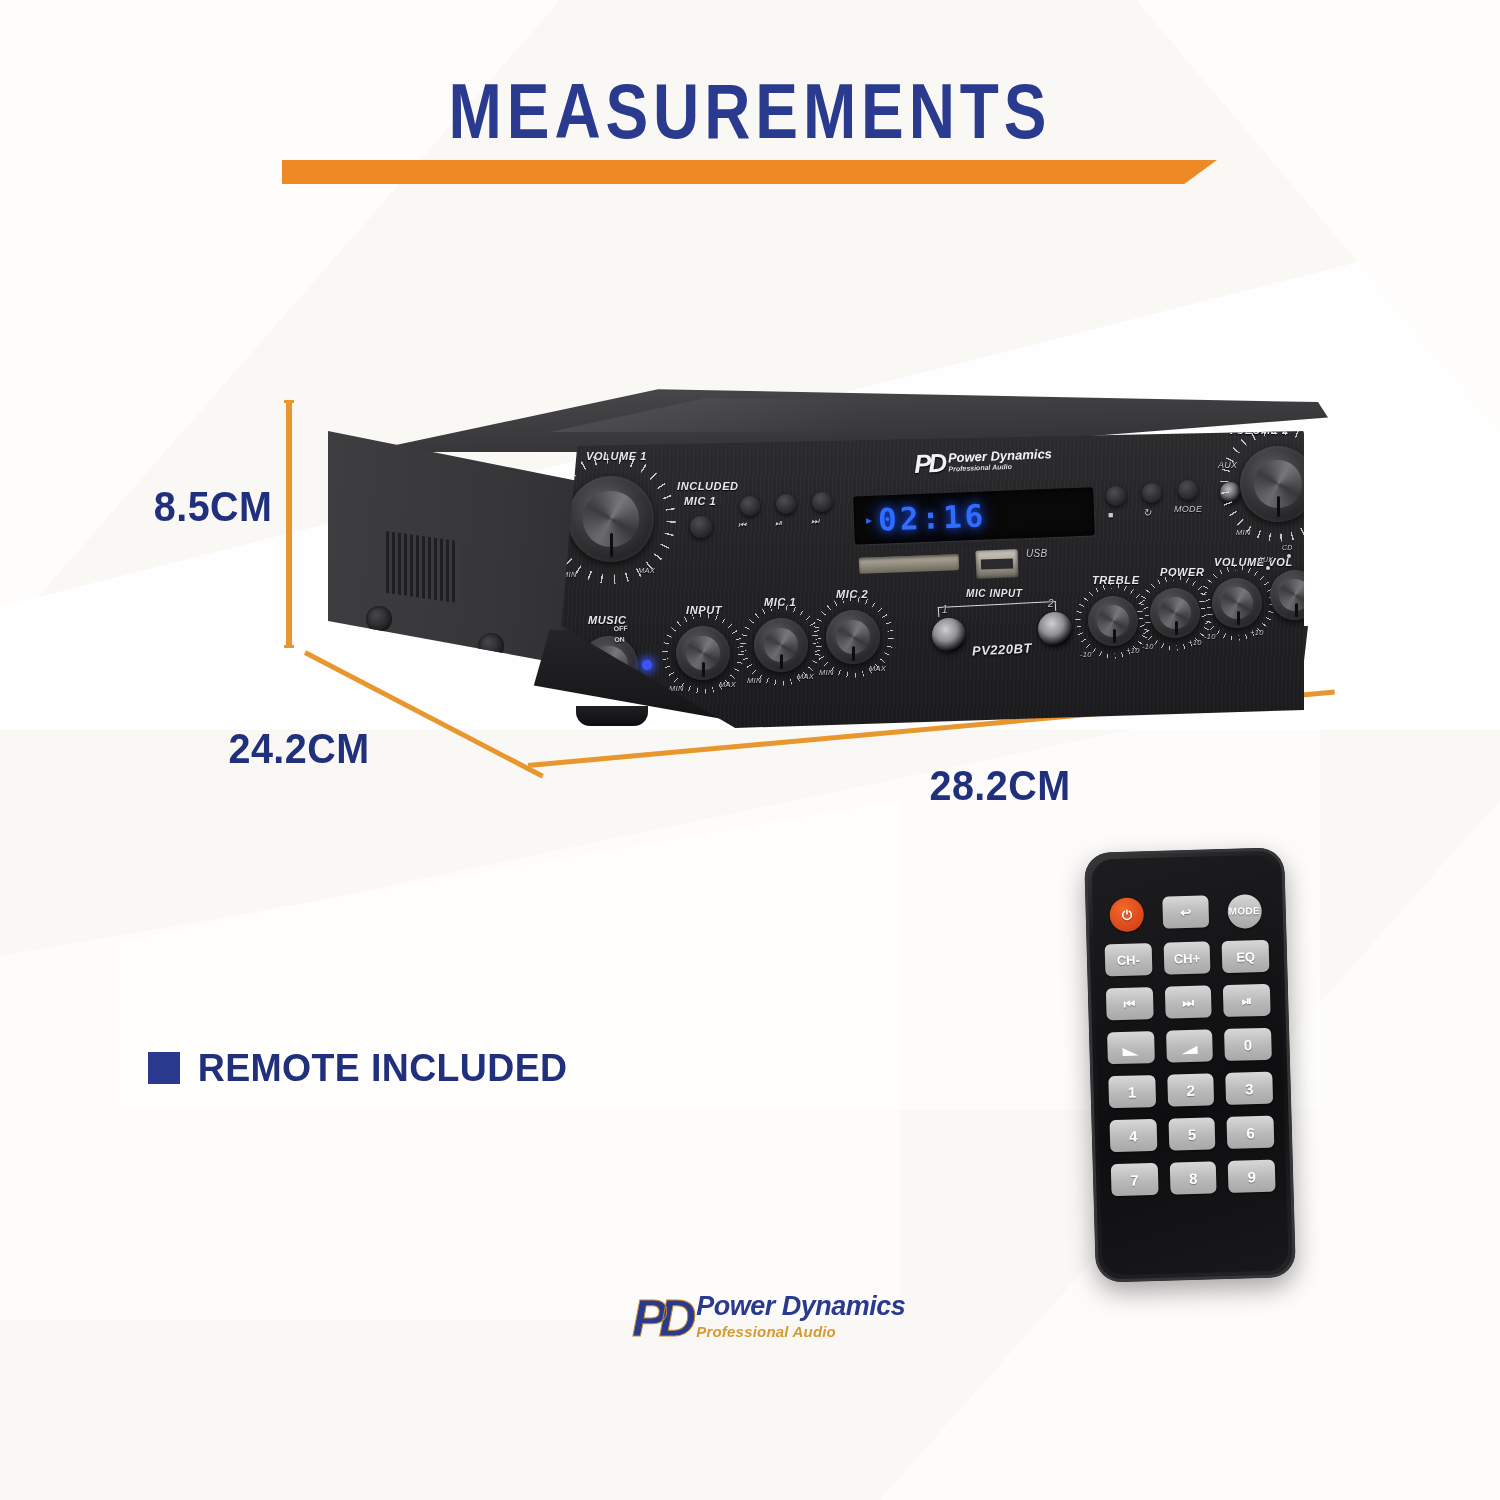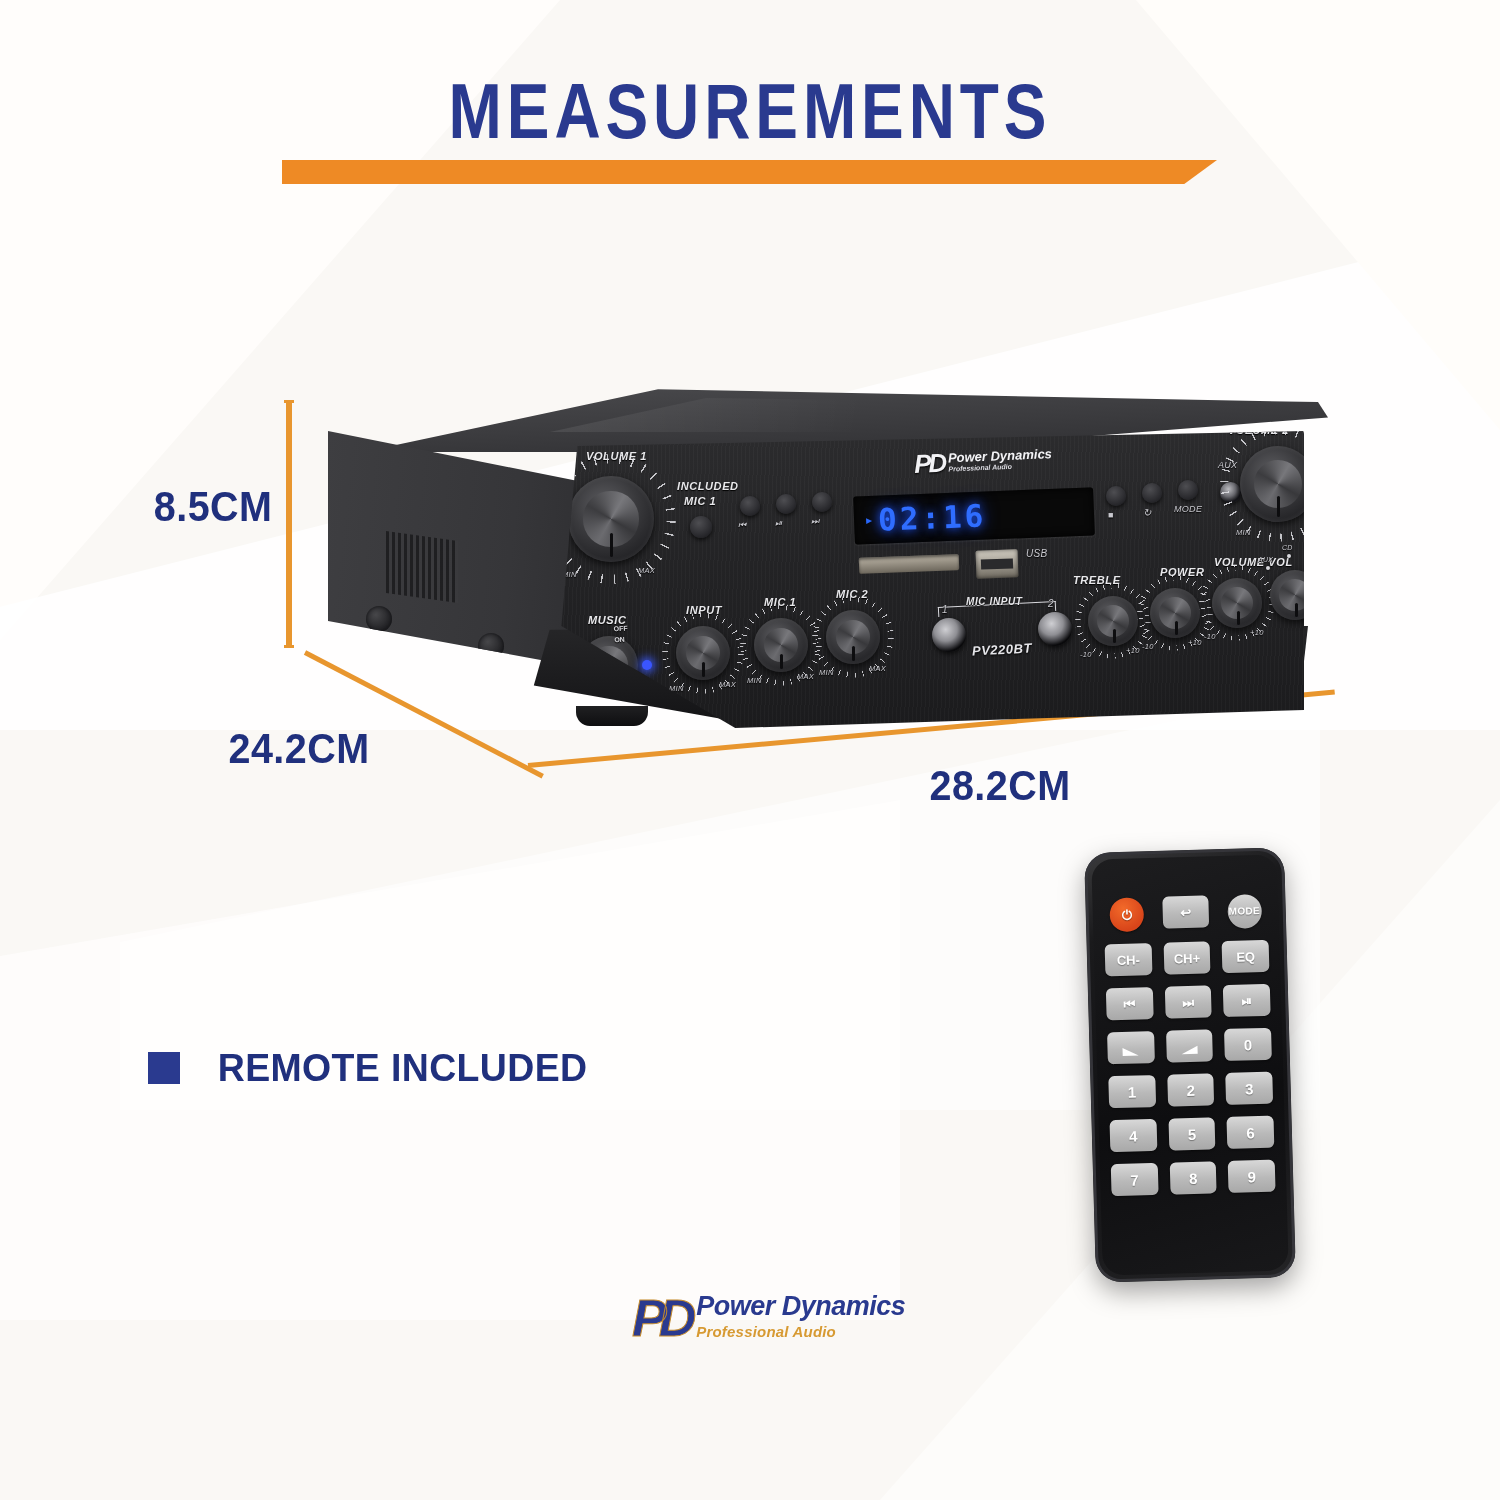--- a/index.html
+++ b/index.html
@@ -275,21 +275,21 @@
   .rkey.round{
     border-radius:50%; width:34px; height:34px; justify-self:center;
     font-size:10px; letter-spacing:.3px;
   }
   .rkey .gl{ font-size:13px; line-height:1; }
   .tri-l, .tri-r{ width:0; height:0; }
   .tri-l{ border-top:8px solid transparent; border-bottom:8px solid #ffffff; border-right:16px solid transparent; border-left:0; }
   .tri-r{ border-bottom:8px solid #ffffff; border-left:16px solid transparent; border-top:8px solid transparent; }
 
   
-  .ri-wrap{ position:absolute; left:148px; top:1046px; display:flex; align-items:center; gap:30px; }
+  .ri-wrap{ position:absolute; left:148px; top:1046px; display:flex; align-items:center; gap:10px; }
   .ri-square{ width:32px; height:32px; background:#2a3a8f; }
   .ri-text{ color:#20307d; font-weight:bold; font-size:39px; letter-spacing:.4px; transform:scaleX(.96); }
 
   
   .footer-logo{
     position:absolute; left:632px; top:1292px;
     display:flex; align-items:center; gap:8px;
   }
   .fl-mono{
     font-size:52px; font-weight:bold; font-style:italic; color:#2a3a8f;
@@ -422,28 +422,28 @@
 
       <div class="ctl-label" style="left:322px; top:160px;">MIC 2</div>
       <div class="knob" style="left:312px; top:182px; width:54px; height:54px;">
         <div class="ticks"></div>
         <div class="pointer"></div>
       </div>
       <div class="mini-label" style="left:305px; top:240px;">MIN</div>
       <div class="mini-label" style="left:355px; top:236px;">MAX</div>
 
       <div class="bracket"></div>
-      <div class="ctl-label" style="left:452px; top:160px; font-size:10px;margin-top:8px;">MIC INPUT</div>
+      <div class="ctl-label" style="left:452px; top:160px; font-size:10px;">MIC INPUT</div>
       <div class="mini-label" style="left:428px; top:176px; font-size:10px;">1</div>
       <div class="mini-label" style="left:534px; top:170px; font-size:10px;">2</div>
       <div class="jack" style="left:418px; top:190px; width:34px; height:34px;"></div>
       <div class="jack" style="left:524px; top:184px; width:34px; height:34px;"></div>
       <div class="model-txt">PV220BT</div>
 
-      <div class="ctl-label" style="left:559px; top:146px;">TREBLE</div>
+      <div class="ctl-label" style="left:578px; top:146px;">TREBLE</div>
       <div class="knob" style="left:574px; top:168px; width:50px; height:50px;">
         <div class="ticks"></div>
         <div class="pointer"></div>
       </div>
       <div class="mini-label" style="left:566px; top:222px;">-10</div>
       <div class="mini-label" style="left:612px; top:218px;">+10</div>
 
       <div class="ctl-label" style="left:646px; top:138px;">POWER</div>
       <div class="knob" style="left:636px; top:160px; width:50px; height:50px;">
         <div class="ticks"></div>

